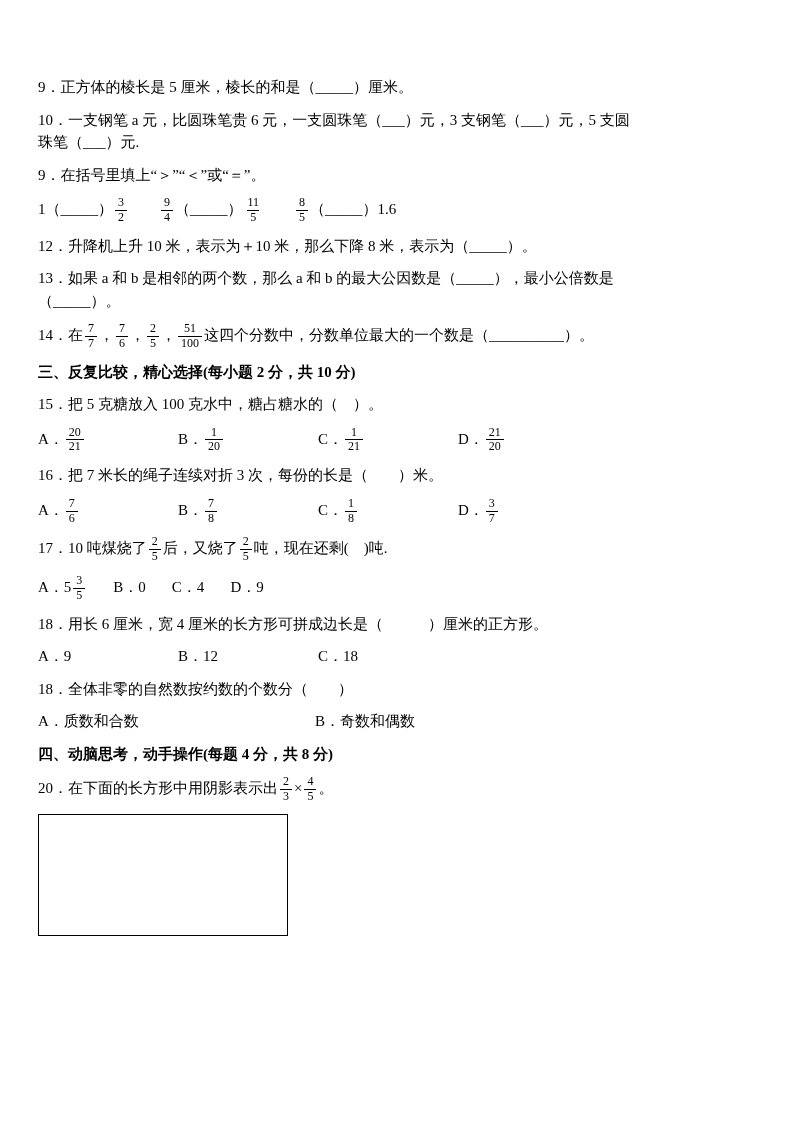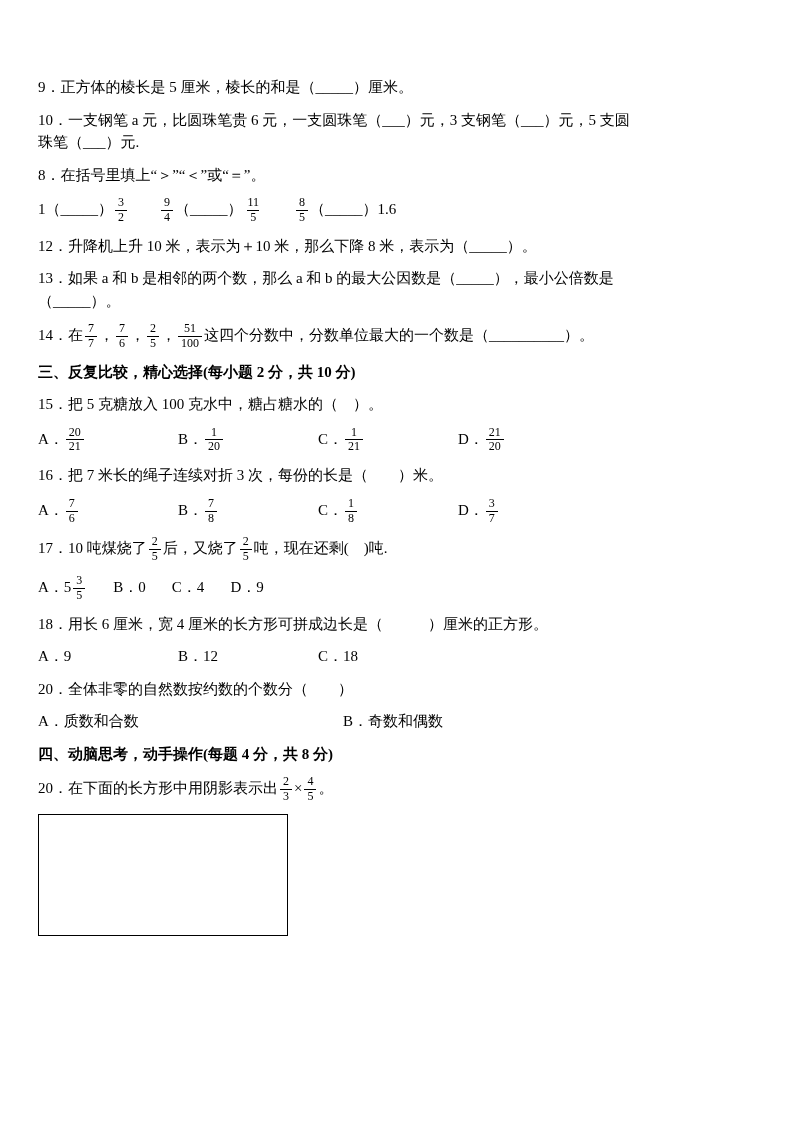--- a/index.html
+++ b/index.html
@@ -6,41 +6,41 @@
   html, body { background:#ffffff; }
   body {
     width:794px; height:1123px; overflow:hidden;
     font-family:"Liberation Serif","DejaVu Serif",serif;
     color:#000000; font-size:15px; line-height:1.5;
   }
   .page { width:654px; height:1123px; padding:76px 20px 0 38px; background:#fff; }
   .line { margin-bottom:10px; }
   .section { font-weight:bold; }
   .opts4 { display:grid; grid-template-columns:140px 140px 140px 1fr; align-items:center; }
-  .opts2 { display:grid; grid-template-columns:277px 1fr; align-items:center;gap:28px; }
+  .opts2 { display:grid; grid-template-columns:277px 1fr; align-items:center; }
   .optsline .opt { margin-right:26px;margin-top:25px; }
   .frac {
     display:inline-flex; flex-direction:column; align-items:center;
     vertical-align:middle; font-size:12px; line-height:1.15;
     margin:0 2px; text-align:center;
   }
   .frac .num, .frac .den { display:block; padding:0 3px; }
   .frac .den { border-top:1px solid #000; }
   .rect-box {
     width:250px; height:122px; border:1px solid #000;
     margin:4px 0 16px 0; background:#fff;
   }
 </style>
 </head>
 <body>
 
 <div class="page">
     <div class="line">9．正方体的棱长是 5 厘米，棱长的和是（_____）厘米。</div>
     <div class="line">10．一支钢笔 a 元，比圆珠笔贵 6 元，一支圆珠笔（___）元，3 支钢笔（___）元，5 支圆珠笔（___）元.</div>
-    <div class="line">8．在括号里填上“＞”“＜”或“＝”。</div>
+    <div class="line">9．在括号里填上“＞”“＜”或“＝”。</div>
     <div class="line">1（_____）<span class="frac">
         <span class="num">3</span>
         <span class="den">2</span>
       </span>　　<span class="frac">
         <span class="num">9</span>
         <span class="den">4</span>
       </span>（_____）<span class="frac">
         <span class="num">11</span>
         <span class="den">5</span>
       </span>　　<span class="frac">
@@ -111,21 +111,21 @@
     <div class="line optsline"><span class="opt">A．5<span class="frac">
           <span class="num">3</span>
           <span class="den">5</span>
         </span></span><span class="opt">B．0</span><span class="opt">C．4</span><span class="opt">D．9</span></div>
     <div class="line">18．用长 6 厘米，宽 4 厘米的长方形可拼成边长是（　　　）厘米的正方形。</div>
     <div class="line opts4">
       <span class="opt">A．9</span>
       <span class="opt">B．12</span>
       <span class="opt">C．18</span>
     </div>
-    <div class="line">20．全体非零的自然数按约数的个数分（　　）</div>
+    <div class="line">18．全体非零的自然数按约数的个数分（　　）</div>
     <div class="line opts2">
       <span class="opt">A．质数和合数</span>
       <span class="opt">B．奇数和偶数</span>
     </div>
     <div class="line section">四、动脑思考，动手操作(每题 4 分，共 8 分)</div>
     <div class="line">20．在下面的长方形中用阴影表示出<span class="frac">
         <span class="num">2</span>
         <span class="den">3</span>
       </span>×<span class="frac">
         <span class="num">4</span>

